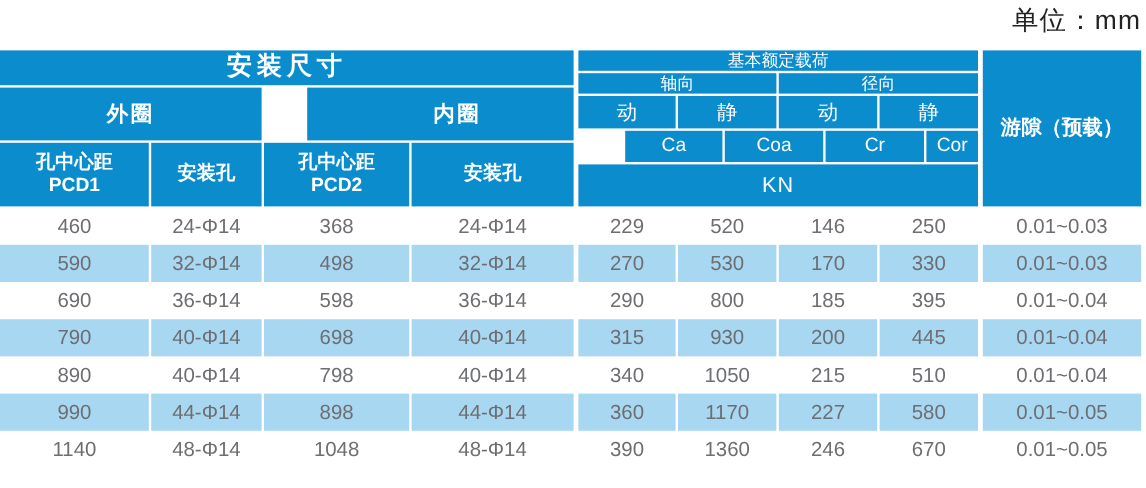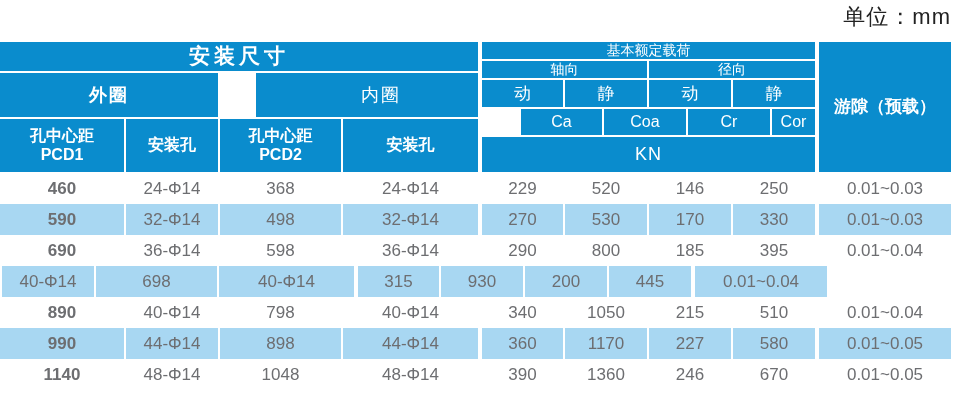--- a/index.html
+++ b/index.html
@@ -25,21 +25,21 @@
   .thead{display:flex;height:130px;}
   .hcell{
     background:var(--header-blue);color:var(--header-text);
     display:flex;flex-direction:column;align-items:center;justify-content:center;
     text-align:center;line-height:1.15;
   }
   .hblock-left{width:478px;display:flex;flex-direction:column;}
   .h-install{height:29px;margin-bottom:2px;font-size:21px;font-weight:700;letter-spacing:4px;}
   .h-rings{height:44px;display:flex;margin-bottom:2px;gap:36px;}
   .h-outer{width:218px;margin-right:2px;font-size:18px;font-weight:700;letter-spacing:2px;}
-  .h-inner{flex:1;font-size:18px;font-weight:400;letter-spacing:2px;padding-left:28px;}
+  .h-inner{flex:1;font-size:18px;font-weight:700;letter-spacing:2px;padding-left:28px;}
   .h-cols{flex:1;display:flex;}
   .h-cols .hcell{font-size:16px;font-weight:700;}
   .h-c1{width:124px;margin-right:2px;}
   .h-c2{width:92px;margin-right:2px;}
   .h-c3{width:121px;margin-right:2px;}
   .h-c4{flex:1;}
   .hblock-mid{width:333px;margin-left:4px;display:flex;flex-direction:column;}
   .h-load{height:17px;margin-bottom:2px;font-size:14px;}
   .h-dirs{height:17px;display:flex;margin-bottom:2px;}
   .h-dirs .hcell{font-size:14px;}
@@ -58,21 +58,21 @@
   .hblock-right{width:132px;margin-left:4px;}
   .h-clearance{height:100%;font-size:17px;font-weight:700;}
   
   .tbody{margin-top:1px;}
   .row{display:flex;height:31px;}
   .cell{
     display:flex;align-items:center;justify-content:center;
     font-size:17px;color:var(--data-text);background:transparent;
   }
   .row.striped .cell{background:var(--stripe-blue);}
-  .w1{width:124px;font-weight:bold;}
+  .w1{width:124px;}
   .w2{width:92px;margin-left:2px;}
   .w3{width:121px;margin-left:2px;text-align:center;}
   .w4{width:135px;margin-left:2px;}
   .w5{width:81px;margin-left:4px;}
   .w6{width:82px;margin-left:2px;}
   .w7{width:82px;margin-left:2px;}
   .w8{width:82px;margin-left:2px;}
   .w9{width:132px;margin-left:4px;}
 </style>
 </head>
@@ -159,20 +159,21 @@
     <div class="cell w2">36-Φ14</div>
     <div class="cell w3">598</div>
     <div class="cell w4">36-Φ14</div>
     <div class="cell w5">290</div>
     <div class="cell w6">800</div>
     <div class="cell w7">185</div>
     <div class="cell w8">395</div>
     <div class="cell w9">0.01~0.04</div>
   </div>
       <div class="row striped">
+    <div class="cell w1">790</div>
     <div class="cell w2">40-Φ14</div>
     <div class="cell w3">698</div>
     <div class="cell w4">40-Φ14</div>
     <div class="cell w5">315</div>
     <div class="cell w6">930</div>
     <div class="cell w7">200</div>
     <div class="cell w8">445</div>
     <div class="cell w9">0.01~0.04</div>
   </div>
       <div class="row">

